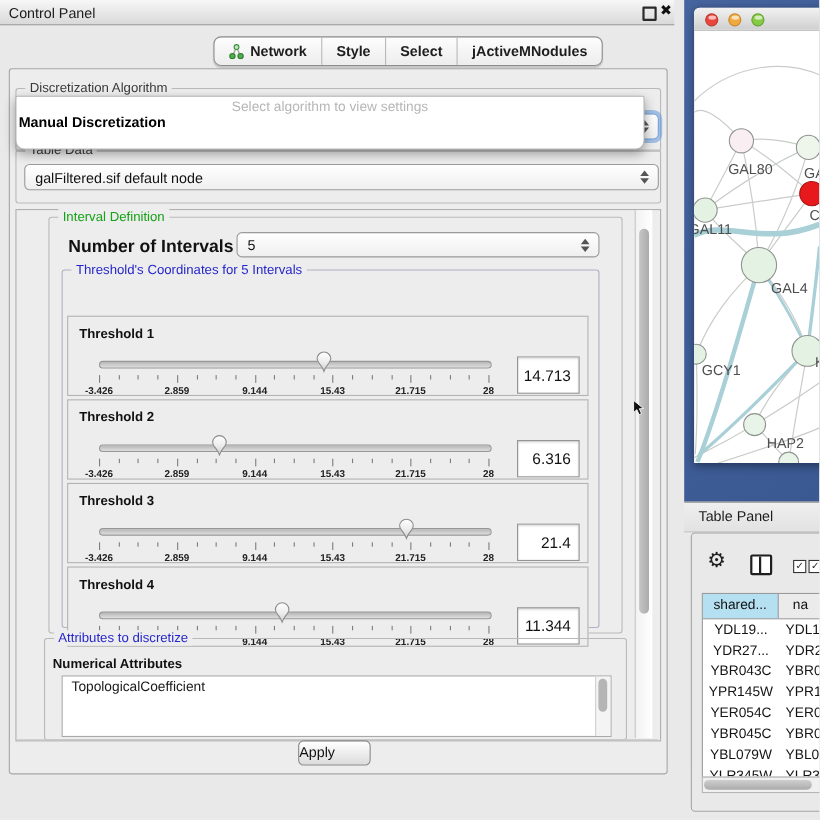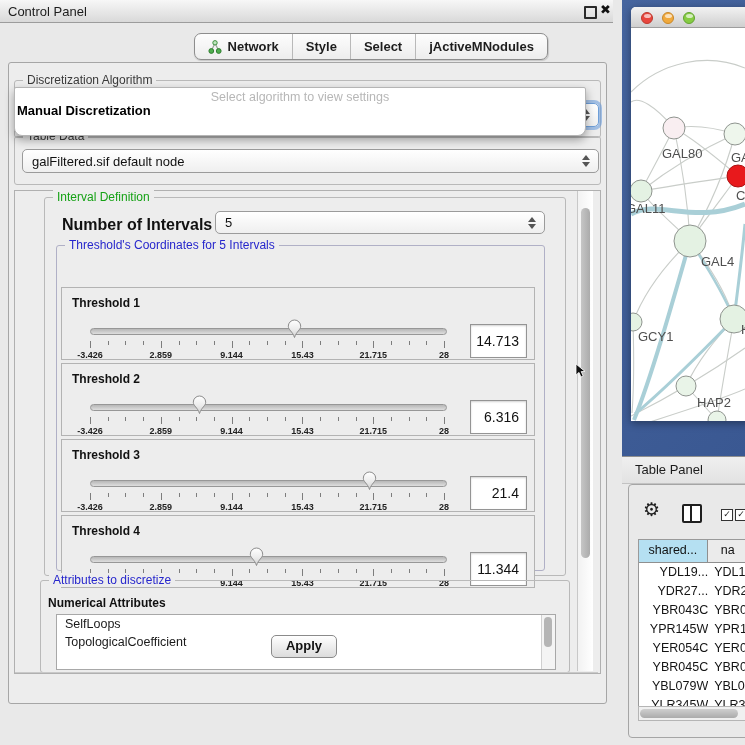--- a/index.html
+++ b/index.html
@@ -67,21 +67,21 @@
   
   #grp-attr{left:40px;top:580px;width:528px;height:91px;}
   #attr-sub{position:absolute;left:48px;top:596px;font-size:12px;font-weight:bold;color:#111;}
   #attr-list{position:absolute;left:56px;top:614px;width:498px;height:54px;background:#fff;border:1px solid #a8a8a8;overflow:hidden;}
   .attr-item{font-size:12.5px;color:#1a1a1a;padding:1px 0 1px 8px;height:16px;line-height:16px;}
   #attr-scroll{position:absolute;right:0;top:0;width:13px;height:100%;background:#f4f4f4;border-left:1px solid #d0d0d0;}
   #attr-scroll .thumb{position:absolute;left:2px;top:2px;width:8px;height:30px;background:#b5b5b5;border-radius:4px;}
 
   
   #sep{left:15px;top:672px;width:583px;height:0;border-top:1px solid #c9c9c9;}
-  #apply{left:271px;top:635px;width:64px;height:21px;background:linear-gradient(#ffffff,#dcdcdc);border:1px solid #8a8a8a;border-radius:5px;font-size:13px;color:#111;text-align:center;line-height:19px;font-weight:bold;}
+  #apply{left:271px;top:673px;width:64px;height:21px;background:linear-gradient(#ffffff,#dcdcdc);border:1px solid #8a8a8a;border-radius:5px;font-size:13px;color:#111;text-align:left;line-height:19px;}
 
   
   #netframe{left:622px;top:0;width:123px;height:456px;background:linear-gradient(135deg,#46659f,#3a5892);}
   #macwin{left:631px;top:7px;width:120px;height:414px;background:#fff;border-radius:5px 5px 0 0;box-shadow:0 2px 8px rgba(0,0,0,.4);}
   #mactitle{position:absolute;left:0;top:0;width:100%;height:21px;background:linear-gradient(#f2f2f2,#cfcfcf);border-bottom:1px solid #9e9e9e;border-radius:5px 5px 0 0;box-sizing:border-box;}
   .light{position:absolute;top:5px;width:12px;height:12px;border-radius:50%;box-sizing:border-box;}
   .light i{position:absolute;left:2px;top:1px;width:7px;height:4px;border-radius:50%;background:rgba(255,255,255,.65);}
   #light-red{left:10px;background:#e8463e;border:1px solid #bb3a2e;}
   #light-yellow{left:31px;background:#f0a93c;border:1px solid #c8882b;}
   #light-green{left:52px;background:#86cc43;border:1px solid #63a233;}
@@ -96,21 +96,21 @@
   #colicon i{position:absolute;left:6px;top:0;width:2px;height:100%;background:#1f1f1f;}
   .chk{position:absolute;top:24px;width:10px;height:10px;border:1.5px solid #333;background:#fff;font-size:9px;line-height:9px;text-align:center;color:#222;}
   #chk1{left:92px;} #chk2{left:106px;}
   #nettable{position:absolute;left:9px;top:54px;width:113px;height:166px;background:#fff;border:1px solid #9a9a9a;overflow:hidden;}
   .hrow{display:flex;height:22px;border-bottom:1px solid #8f8f8f;}
   .hcell{box-sizing:border-box;font-size:12.5px;color:#111;text-align:center;line-height:21px;border-right:1px solid #8f8f8f;overflow:hidden;white-space:nowrap;}
   .hcell.hl{background:#b5e0f2;}
   .hcell.plain{background:#ebebeb;text-align:left;padding-left:13px;}
   .trow{display:flex;height:19px;}
   .tcell{box-sizing:border-box;font-size:12.5px;color:#141414;line-height:19px;overflow:hidden;white-space:nowrap;}
-  .tcell.c1{width:75px;text-align:right;}
+  .tcell.c1{width:75px;text-align:center;}
   .tcell.c2{width:47px;padding-left:6px;}
   #hscroll{position:absolute;left:9px;top:221px;width:113px;height:13px;background:#f0f0f0;border:1px solid #b5b5b5;}
   #hscroll .thumb{position:absolute;left:1px;top:1.5px;width:98px;height:9px;background:linear-gradient(#cfcfcf,#ababab);border-radius:5px;}
 
   #cursor{left:575px;top:364px;width:12px;height:14px;z-index:60;}
   .netlab{font-size:13px;fill:#4f4f4f;}
 </style>
 </head>
 <body>
 
@@ -346,21 +346,20 @@
         <div class="vbox">11.344</div>
       </div>
     </div>
 
   <div id="grp-attr" class="group abs">
     <div class="gtitle blue">Attributes to discretize</div>
   </div>
   <div id="attr-sub" class="abs">Numerical Attributes</div>
   <div id="attr-list" class="abs">
     <div id="attr-items">
-        <div class="attr-item">SelfLoops</div>
         <div class="attr-item">TopologicalCoefficient</div>
       </div>
     <div id="attr-scroll">
         <div class="thumb"></div>
       </div>
   </div>
 
   <div id="sep" class="abs"></div>
   <div id="apply" class="abs">Apply</div>
 

